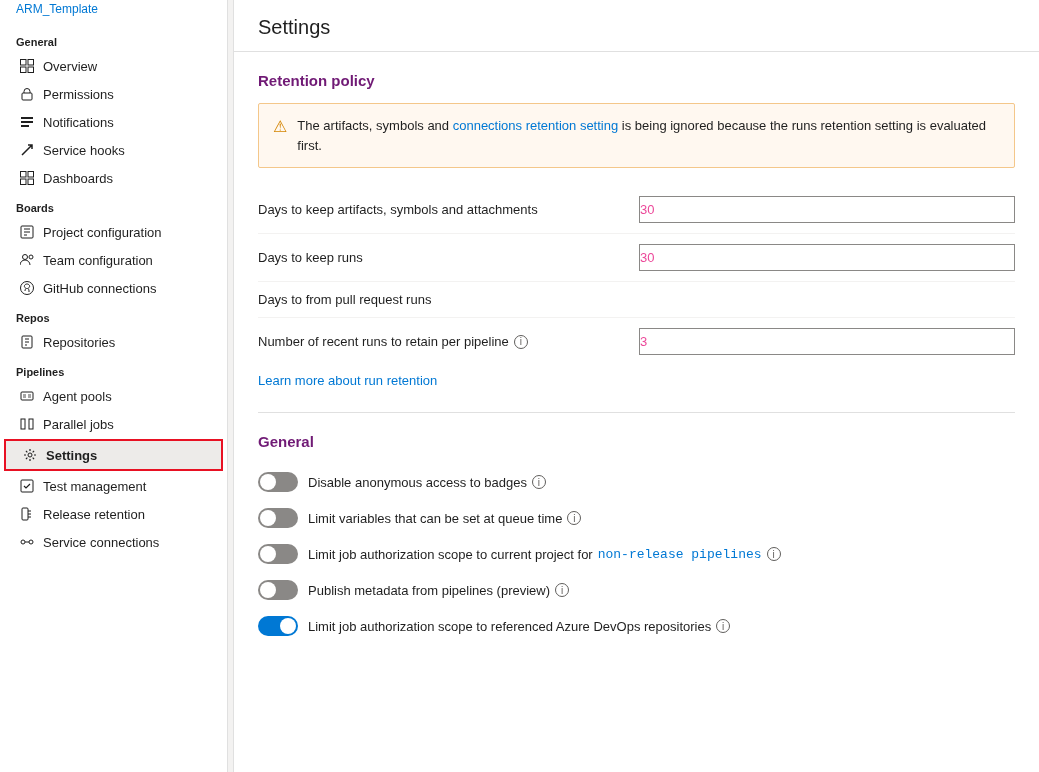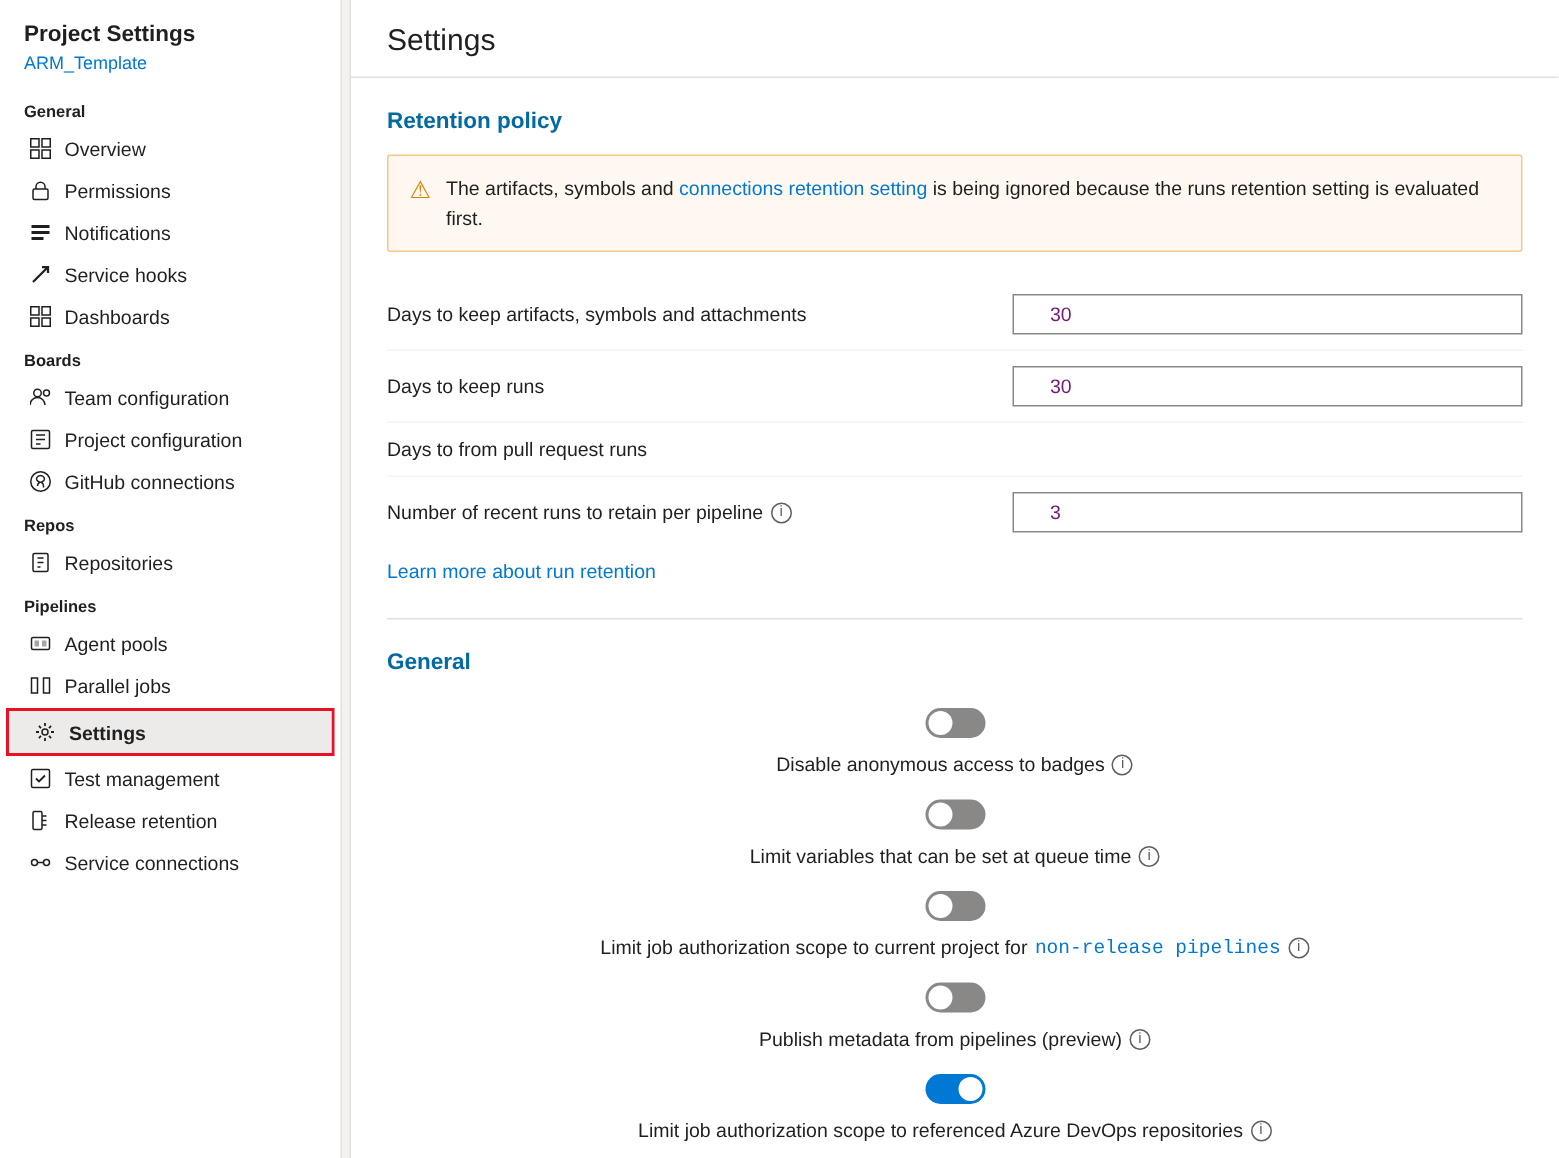--- a/index.html
+++ b/index.html
@@ -15,62 +15,61 @@
     .sidebar-icon { width: 16px; height: 16px; display: flex; align-items: center; justify-content: center; flex-shrink: 0; font-size: 13px; }
     .sidebar-item-text { font-size: 13px; }
 
     
     .main { flex: 1; overflow-y: auto; padding: 0; }
     .main-header { padding: 16px 24px 12px 24px; border-bottom: 1px solid #e0e0e0; }
     .main-header h1 { font-size: 20px; font-weight: 400; color: #1f1f1f; }
 
     .content { padding: 20px 24px; }
     .section { margin-bottom: 24px; }
-    .section-title { font-size: 15px; font-weight: 600; margin-bottom: 14px; color: #0369a1; }
+    .section-title { font-size: 15px; font-weight: 600; margin-bottom: 14px; color: #701a75; }
 
     
     .warning-box { background: #fff8f0; border: 1px solid #f4c78a; border-radius: 2px; padding: 12px 14px; display: flex; align-items: flex-start; gap: 10px; margin-bottom: 18px; }
     .warning-icon { color: #d48400; font-size: 16px; flex-shrink: 0; margin-top: 1px; }
     .warning-text { font-size: 13px; color: #1f1f1f; line-height: 1.5; }
     .warning-text a { color: #0078d4; text-decoration: none; }
 
     
     .form-row { display: flex; align-items: center; padding: 10px 0; border-bottom: 1px solid #f3f2f1; }
     .form-row:last-of-type { border-bottom: none; }
     .form-label { flex: 1; font-size: 13px; color: #1f1f1f; display: flex; align-items: center; gap: 5px; }
-    .form-input { width: 340px; border: 1px solid #8a8886; padding: 5px 24px; font-size: 13px; color: #701a75; outline: none; }
+    .form-input { width: 376px; border: 1px solid #8a8886; padding: 5px 0; font-size: 13px; color: #ec4899; outline: none; }
     .info-icon { display: inline-flex; align-items: center; justify-content: center; width: 14px; height: 14px; border-radius: 50%; border: 1px solid #605e5c; color: #605e5c; font-size: 10px; cursor: pointer; }
 
     .learn-more-link { color: #0078d4; text-decoration: none; font-size: 13px; display: inline-block; margin-top: 8px; }
 
     
     .divider { border: none; border-top: 1px solid #e0e0e0; margin: 20px 0; }
 
     
-    .toggle-row { display: flex; align-items: center; padding: 8px 0; gap: 10px; flex-direction: column; }
+    .toggle-row { display: flex; align-items: center; padding: 8px 0; gap: 10px; }
     .toggle-label { font-size: 13px; color: #1f1f1f; display: flex; align-items: center; gap: 5px; }
     .toggle-label a { color: #0078d4; text-decoration: none; font-family: Liberation Mono, monospace; }
 
     
     .toggle-switch { width: 40px; height: 20px; border-radius: 10px; position: relative; cursor: pointer; flex-shrink: 0; }
     .toggle-switch.off { background: #8a8886; }
     .toggle-switch.on { background: #0078d4; }
     .toggle-switch::after { content: ''; position: absolute; width: 16px; height: 16px; background: #fff; border-radius: 50%; top: 2px; transition: left 0.2s; }
     .toggle-switch.off::after { left: 2px; }
     .toggle-switch.on::after { left: 22px; }
 
     
     .sidebar::-webkit-scrollbar { width: 4px; }
     .sidebar::-webkit-scrollbar-thumb { background: #c8c6c4; }
   </style>
 </head>
 <body>
 
 <div class="sidebar">
-  <div class="sidebar-title">Project Settings</div>
   <div class="sidebar-subtitle">ARM_Template</div>
 
   <div class="sidebar-section-label">General</div>
   <div class="sidebar-item">
     <span class="sidebar-icon">
       <svg width="14" height="14" viewBox="0 0 14 14" fill="none">
           <rect x="0.5" y="0.5" width="5.5" height="5.5" stroke="#1f1f1f"></rect>
           <rect x="8" y="0.5" width="5.5" height="5.5" stroke="#1f1f1f"></rect>
           <rect x="0.5" y="8" width="5.5" height="5.5" stroke="#1f1f1f"></rect>
           <rect x="8" y="8" width="5.5" height="5.5" stroke="#1f1f1f"></rect>
@@ -114,35 +113,35 @@
           <rect x="8" y="8" width="5.5" height="5.5" stroke="#1f1f1f"></rect>
         </svg>
     </span>
     <span class="sidebar-item-text">Dashboards</span>
   </div>
 
   <div class="sidebar-section-label">Boards</div>
   <div class="sidebar-item">
     <span class="sidebar-icon">
       <svg width="14" height="14" viewBox="0 0 14 14" fill="none">
+          <rect x="1" y="1" width="12" height="12" rx="1" stroke="#1f1f1f"></rect>
+          <path d="M4 4h6M4 7h6M4 10h3" stroke="#1f1f1f"></path>
+        </svg>
+    </span>
+    <span class="sidebar-item-text">Project configuration</span>
+  </div>
+  <div class="sidebar-item">
+    <span class="sidebar-icon">
+      <svg width="14" height="14" viewBox="0 0 14 14" fill="none">
           <circle cx="5" cy="4" r="2.5" stroke="#1f1f1f"></circle>
           <path d="M0 12c0-2.761 2.239-5 5-5s5 2.239 5 5" stroke="#1f1f1f"></path>
           <circle cx="11" cy="4" r="2" stroke="#1f1f1f"></circle>
         </svg>
     </span>
     <span class="sidebar-item-text">Team configuration</span>
-  </div>
-  <div class="sidebar-item">
-    <span class="sidebar-icon">
-      <svg width="14" height="14" viewBox="0 0 14 14" fill="none">
-          <rect x="1" y="1" width="12" height="12" rx="1" stroke="#1f1f1f"></rect>
-          <path d="M4 4h6M4 7h6M4 10h3" stroke="#1f1f1f"></path>
-        </svg>
-    </span>
-    <span class="sidebar-item-text">Project configuration</span>
   </div>
   <div class="sidebar-item">
     <span class="sidebar-icon">
       <svg width="14" height="14" viewBox="0 0 14 14" fill="none">
           <circle cx="7" cy="7" r="6.5" stroke="#1f1f1f"></circle>
           <path d="M5 10c0-1.5.5-2 1.5-2.5C5 7 4 6 4.5 4.5 5 3.5 6 3 7 3s2 .5 2.5 1.5C10 6 9 7 7.5 7.5 8.5 8 9 8.5 9 10v1" stroke="#1f1f1f"></path>
         </svg>
     </span>
     <span class="sidebar-item-text">GitHub connections</span>
   </div>

